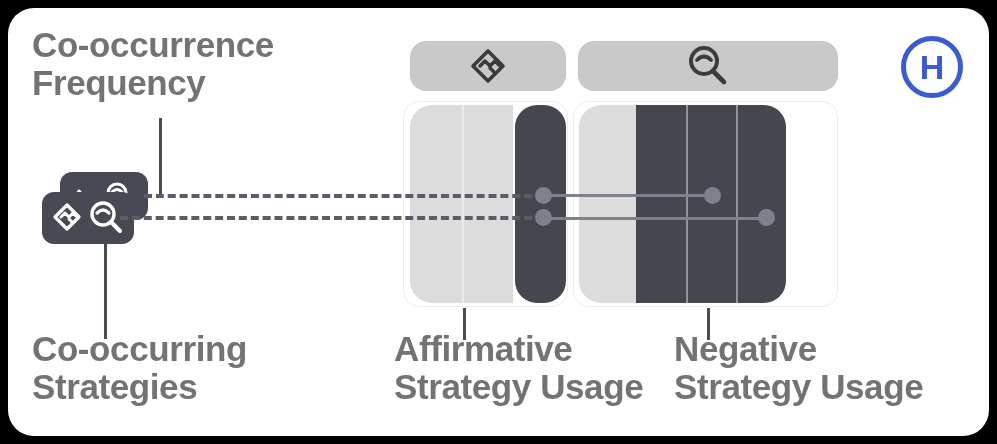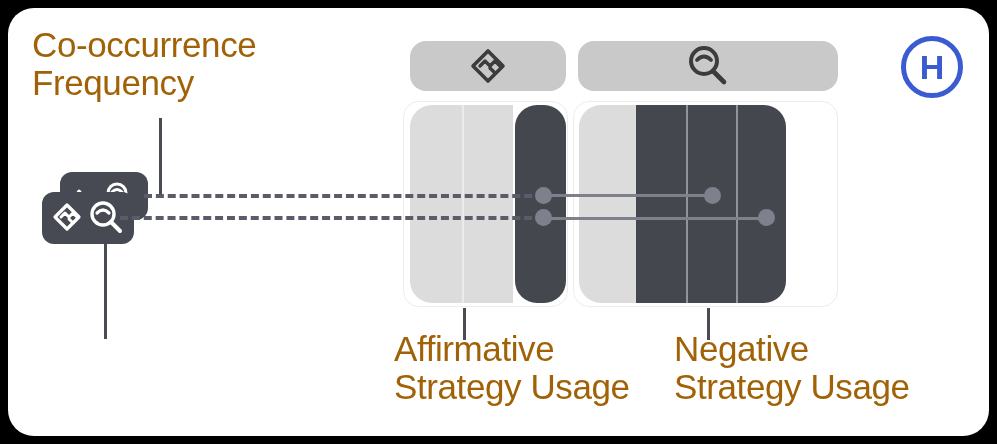--- a/index.html
+++ b/index.html
@@ -19,22 +19,22 @@
     top: 8px;
     width: 981px;
     height: 428px;
     background: #ffffff;
     border-radius: 26px;
   }
 
   
   .hdr-label {
     position: absolute;
-    font-weight: normal;
-    color: #a16207;
+    font-weight: bold;
+    color: #737373;
     line-height: 1.08;
     letter-spacing: -0.4px;
     white-space: pre-line;
   }
 
   #title-cooccur-freq {
     left: 24px;
     top: 18px;
     font-size: 35px;
   }
@@ -171,20 +171,22 @@
   }
 </style>
 </head>
 <body>
 
 <div id="card">
 
   <div class="hdr-label" id="title-cooccur-freq">Co-occurrence
 Frequency</div>
 
+  <div class="hdr-label" id="title-cooccur-strat">Co-occurring
+Strategies</div>
 
   <div class="hdr-label" id="title-affirmative">Affirmative
 Strategy Usage</div>
 
   <div class="hdr-label" id="title-negative">Negative
 Strategy Usage</div>
 
   <div class="leader" id="leader-freq"></div>
   <div class="leader" id="leader-strat"></div>
   <div class="leader" id="leader-affirm"></div>

